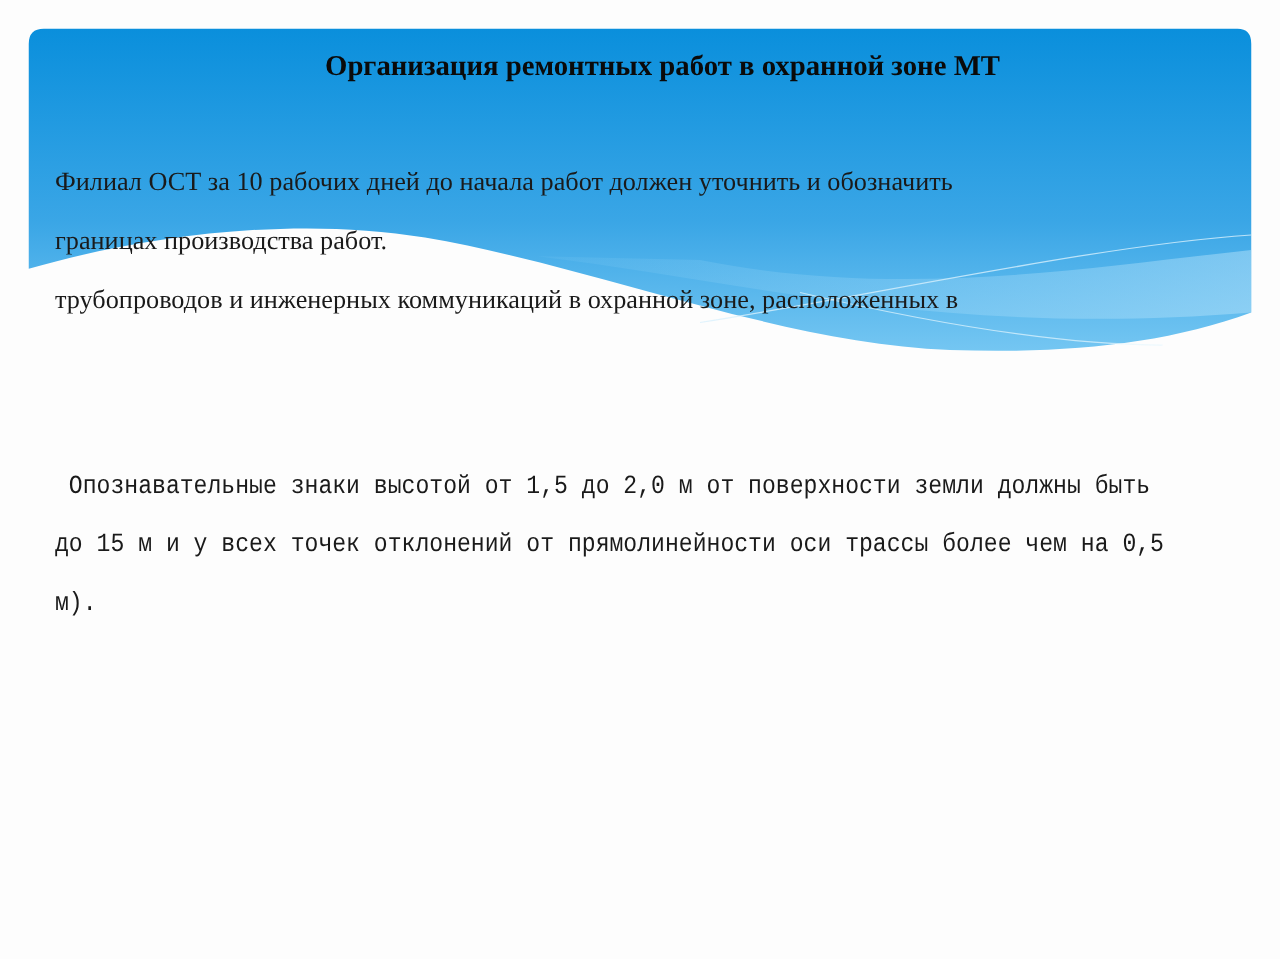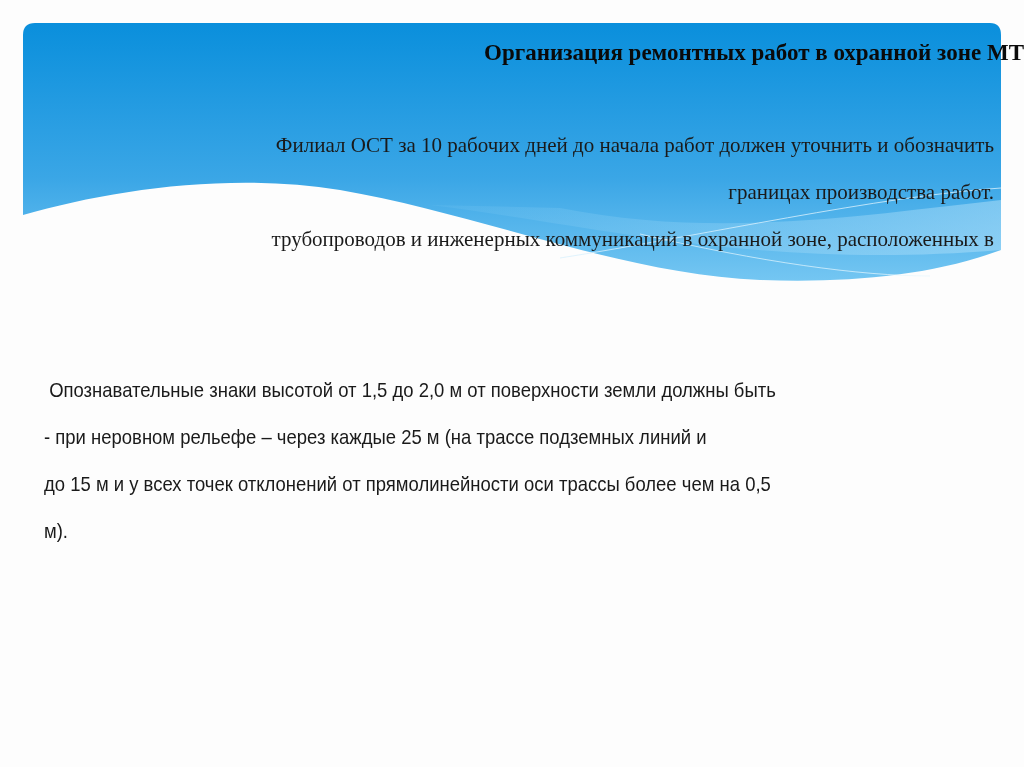--- a/index.html
+++ b/index.html
@@ -3,29 +3,29 @@
 <meta charset="utf-8">
 <style>
   html, body { margin: 0; padding: 0; }
   body {
     width: 1024px; height: 767px; background: #ffffff; position: relative; overflow: hidden;
     font-family: "Liberation Serif", "DejaVu Serif", serif;
   }
   .slide { position: absolute; left: 0; top: 0; width: 1024px; height: 767px; background: #fdfdfd; }
   .banner { position: absolute; left: 0; top: 0; width: 1024px; height: 300px; }
   .title {
-    position: absolute; left: 0; width: 1024px; top: 40px; text-align: right;
+    position: absolute; left: 0; width: 1024px; top: 40px; text-align: center;
     font-weight: bold; font-size: 23px; color: #0a0a0a; padding-left: 36px; box-sizing: border-box;
   }
   .para {
     position: absolute; left: 44px; width: 950px; color: #1a1a1a;
     font-size: 21px; line-height: 47px;
   }
-  .p1 { top: 122px; text-align: right; }
-  .p2 { top: 366px; font-family: Liberation Sans, sans-serif; }
+  .p1 { top: 122px; }
+  .p2 { top: 366px; font-family: Liberation Mono, monospace; }
   .p2 .ln { display: block; white-space: nowrap; }
   .condensed { display: inline-block; transform: scaleX(0.88); transform-origin: left center; white-space: nowrap; }
   .bullet-dash { color: #3ba7dd; display: inline-block; width: 28px; }
   .line { display: block; white-space: nowrap; }
 </style>
 </head>
 <body>
 
 <div class="slide">
 
@@ -53,17 +53,16 @@
   <div class="title">Организация ремонтных работ в охранной зоне МТ</div>
 
   <div class="para p1">
     <span class="line">Филиал ОСТ за 10 рабочих дней до начала работ должен   уточнить и обозначить</span>
     <span class="line">границах производства работ.</span>
     <span class="line">трубопроводов и инженерных коммуникаций в охранной зоне, расположенных в</span>
   </div>
 
   <div class="para p2">
     <span class="ln"><span class="condensed" style="white-space:pre"> Опознавательные знаки высотой от 1,5 до 2,0 м от поверхности земли должны быть</span></span>
-    <span class="ln"><span class="condensed">- при неровном рельефе – через каждые 25 м (на трассе подземных линий и</span></span>
     <span class="ln"><span class="condensed">до 15 м и у всех точек отклонений от прямолинейности оси трассы более чем на 0,5</span></span>
     <span class="ln"><span class="condensed">м).</span></span>
   </div>
 </div>
 
 </body></html>

